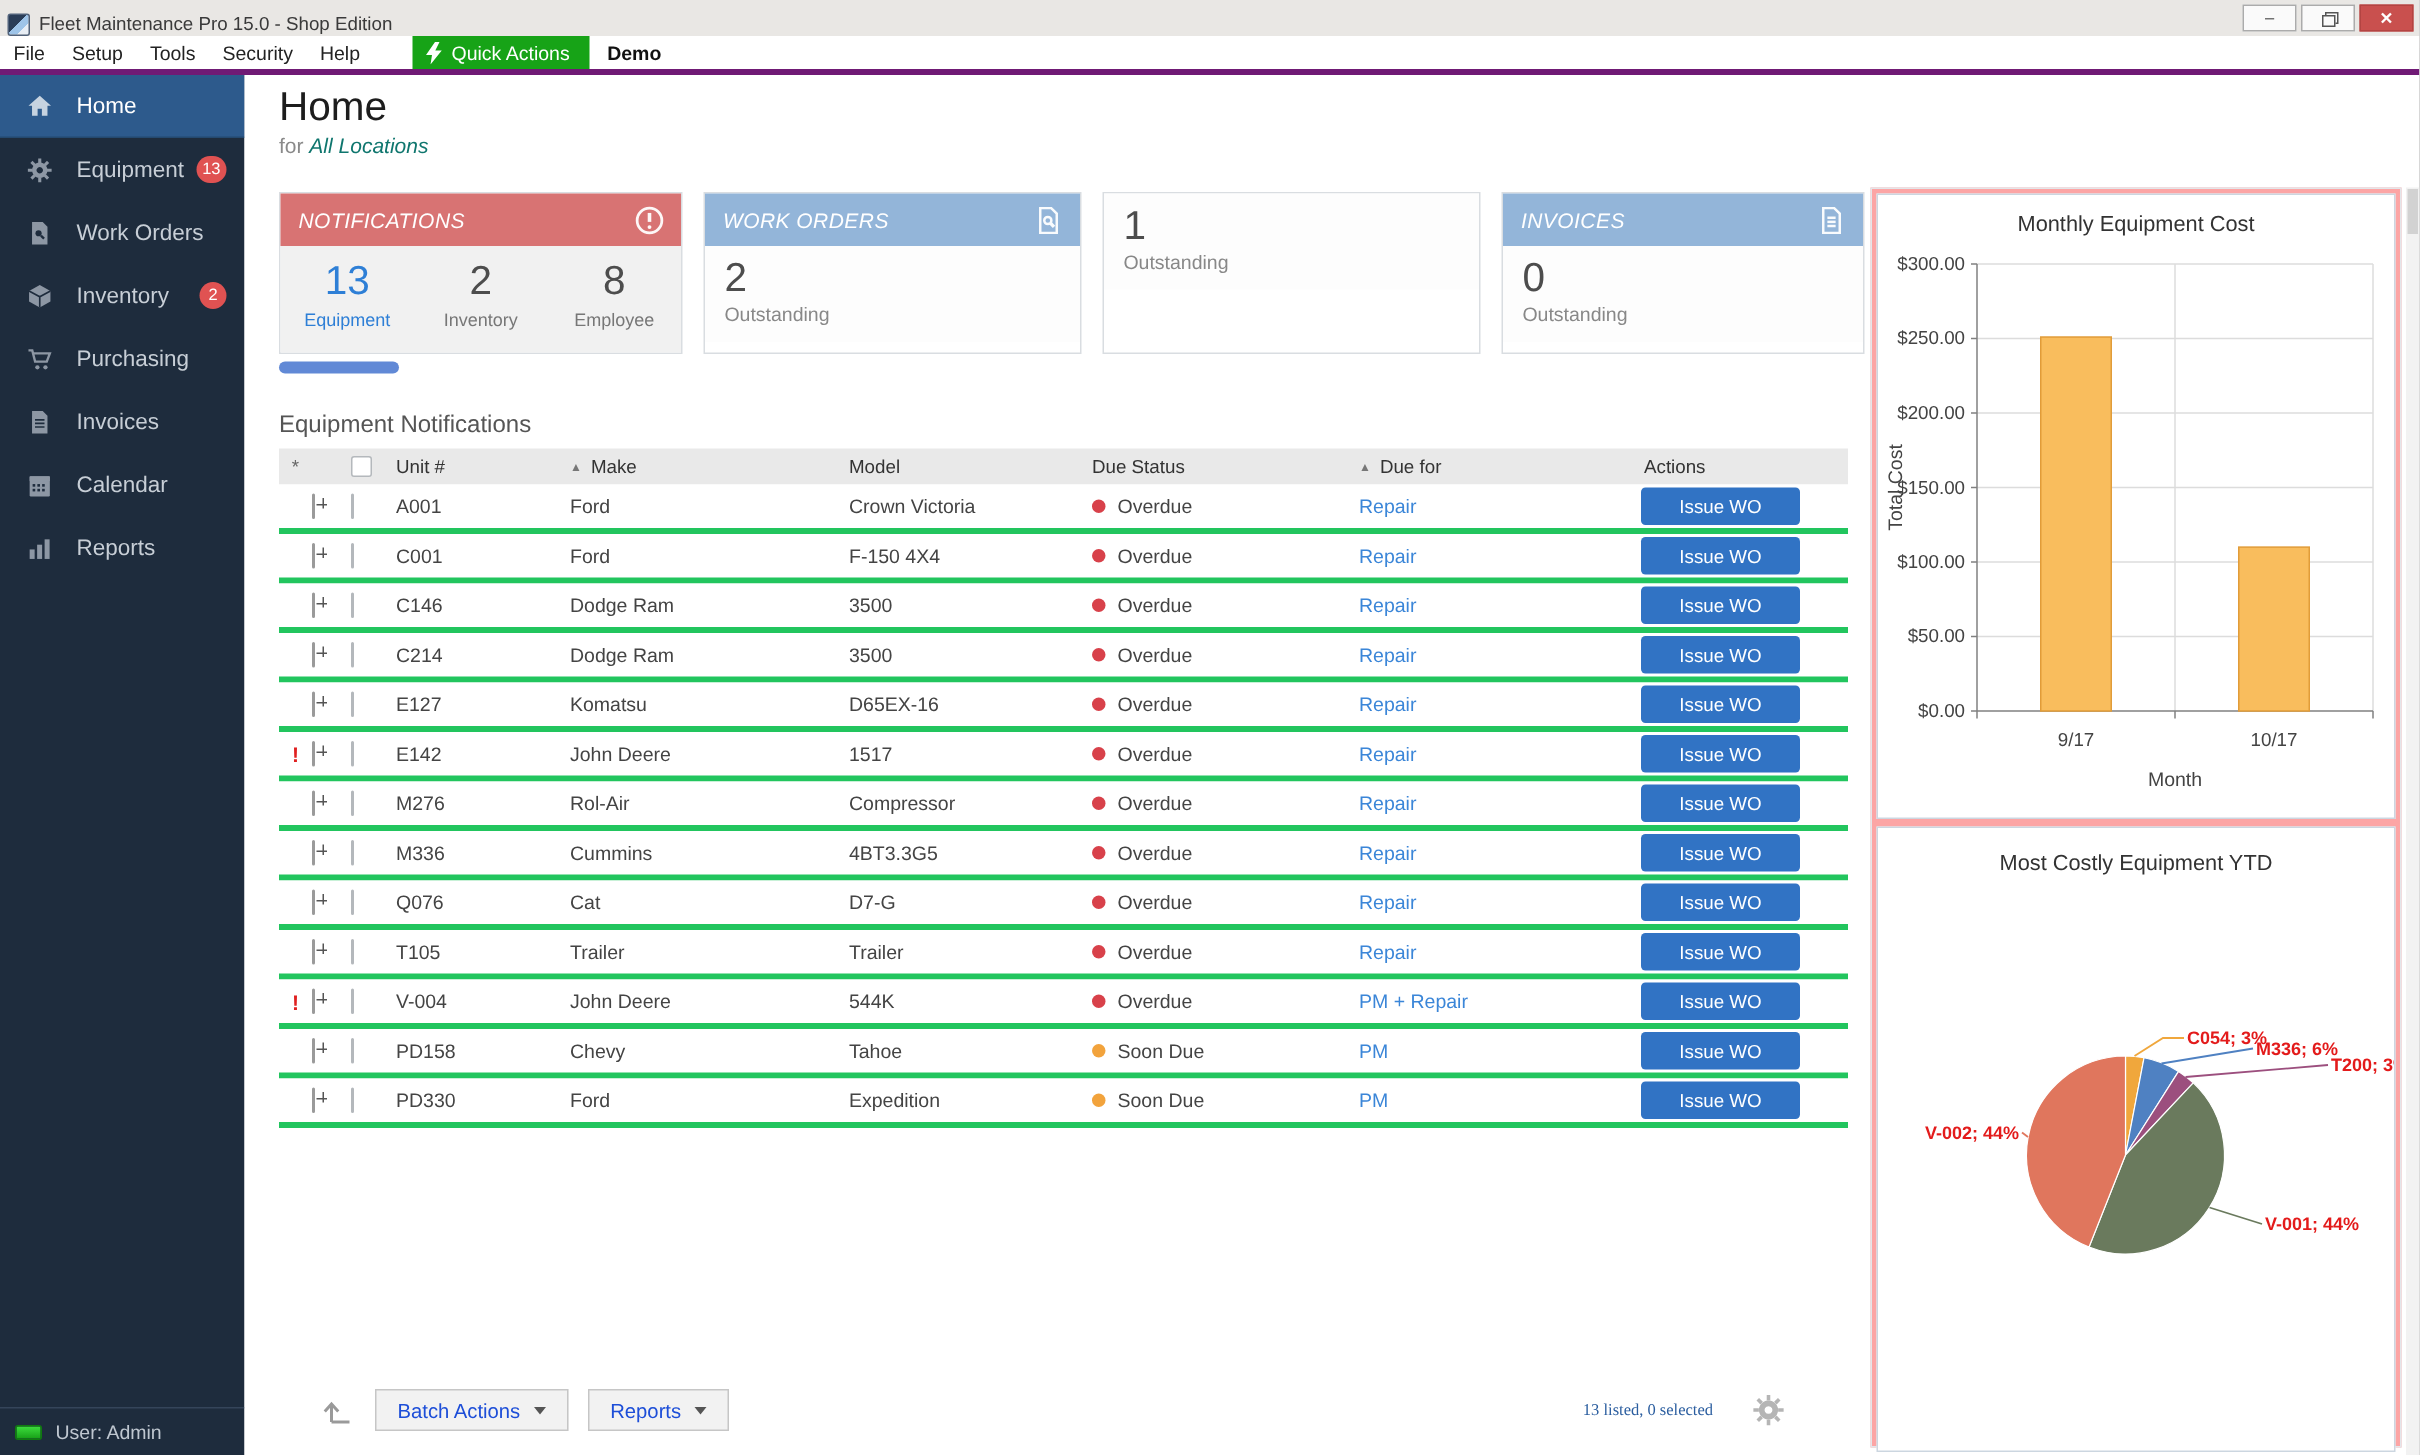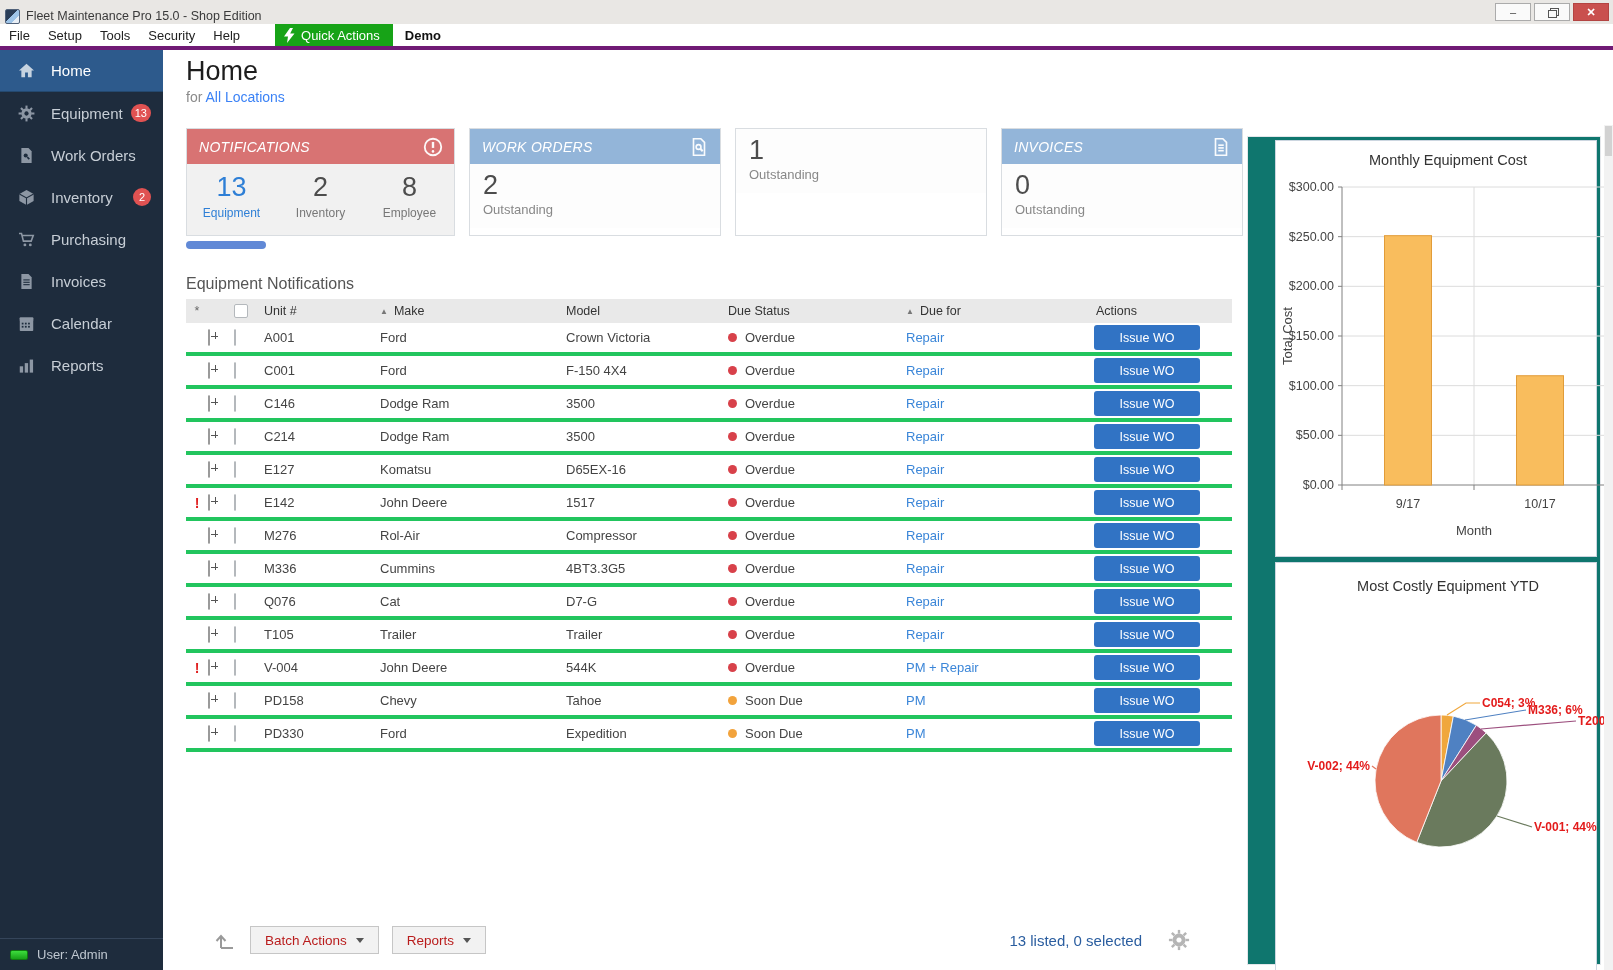--- a/index.html
+++ b/index.html
@@ -32,21 +32,21 @@
   .side-item.active .si-icon { color:#c6d3e0; }
   .side-badge { position:absolute; right:12px; top:12px; min-width:18px; height:18px; border-radius:9px; background:#e05252; color:#fff; font-size:11px; display:flex; align-items:center; justify-content:center; padding:0 4px; }
   .sidebar-user { position:absolute; left:0; right:0; bottom:0; height:32px; border-top:1px solid #35455a; display:flex; align-items:center; padding-left:10px; gap:9px; color:#bfc7d0; font-size:13px; }
   .user-flag { width:18px; height:10px; border-radius:2px; background:linear-gradient(#3ddd3d,#18a018); border:1px solid #0f7a0f; }
 
   
   .main { position:absolute; left:163px; top:50px; right:0; bottom:0; background:#fff; }
   .page-head { position:absolute; left:23px; top:6px; }
   .page-title { font-size:27px; color:#1d1d1d; font-weight:400; }
   .page-sub { font-size:14px; margin-top:2px; color:#8a8a8a; }
-  .page-sub a { color:#3b82f6; text-decoration:none; cursor:pointer; }
+  .page-sub a { color:#0f766e; text-decoration:none; cursor:pointer;font-style:italic; }
 
   
   .cards { position:absolute; left:23px; top:78px; width:1057px; display:flex; gap:14px; }
   .card { border:1px solid #d9dde1; background:#fff; }
   .card-head { height:35px; display:flex; align-items:center; justify-content:space-between; padding:0 10px 0 12px; color:#fff; font-size:14px; letter-spacing:0.3px; cursor:default;font-style:italic; }
   .card-head.red { background:#d87373; }
   .card-head.blue { background:#93b5d9; }
   .card-head .ch-icon { width:22px; height:22px; color:#fff; opacity:0.95; }
   .card-notif { width:270px; }
   .card-notif .card-body { background:#f1f1f1; display:flex; height:71px; }
@@ -75,28 +75,28 @@
   .cbx { width:14px; height:14px; border:1px solid #b4b8bc; border-radius:2px; background:#fff; cursor:pointer; }
   .cell { color:#444; }
   .status-cell { display:flex; align-items:center; gap:8px; }
   .dot { width:9px; height:9px; border-radius:50%; }
   .duefor-link { color:#3b86d8; cursor:pointer; }
   .issue-btn { width:106px; height:25px; background:#3173c4; border:none; border-radius:3px; color:#fff; font-size:12.5px; font-family:"Liberation Sans",sans-serif; cursor:pointer; margin-left:8px; }
 
   
   .footer-bar { position:absolute; left:23px; bottom:16px; width:1046px; display:flex; align-items:center; }
   .up-icon { width:24px; height:24px; margin-left:28px; color:#9a9a9a; cursor:pointer; }
-  .foot-btn { height:28px; background:#f2f2f2; border:1px solid #c6c6c6; color:#b91c1c; font-size:13.5px; font-family:"Liberation Sans",sans-serif; padding:0 14px; display:flex; align-items:center; gap:9px; cursor:pointer; }
+  .foot-btn { height:28px; background:#f2f2f2; border:1px solid #c6c6c6; color:#1d4ed8; font-size:13.5px; font-family:"Liberation Sans",sans-serif; padding:0 14px; display:flex; align-items:center; gap:9px; cursor:pointer; }
   .foot-btn + .foot-btn { margin-left:13px; }
   .caret { width:0; height:0; border-left:4px solid transparent; border-right:4px solid transparent; border-top:5px solid #555; }
-  .foot-summary { margin-left:auto; font-size:15px; color:#2a5d9f; }
+  .foot-summary { margin-left:auto; font-size:11px; color:#2a5d9f;font-family:Liberation Serif, serif; }
   .gear-btn { width:22px; height:22px; margin:0 42px 0 26px; color:#b5b5b5; cursor:pointer; }
 
   
-  .rightpanel { position:absolute; left:1247px; top:136px; width:354px; bottom:5px; border:1px solid #e3e6ea; background:#0f766e; display:flex; flex-direction:column;padding-left:24px; }
+  .rightpanel { position:absolute; left:1247px; top:125px; width:354px; bottom:5px; border:1px solid #e3e6ea; background:#fca5a5; display:flex; flex-direction:column; }
   .chart-box { border:1px solid #ccd6e0; margin:3px; background:#fff; }
   .chart-box.top { height:417px; }
   .chart-box.bottom { flex:1; margin-top:2px; }
   .scroll-track { position:absolute; right:0; top:125px; bottom:0; width:9px; background:#f2f2f2; }
   .scroll-thumb { position:absolute; right:1px; top:1px; width:7px; height:30px; background:#d2d2d2; cursor:pointer; }
 
   svg text { font-family:"Liberation Sans", sans-serif; }
 </style>
 </head>
 <body>

